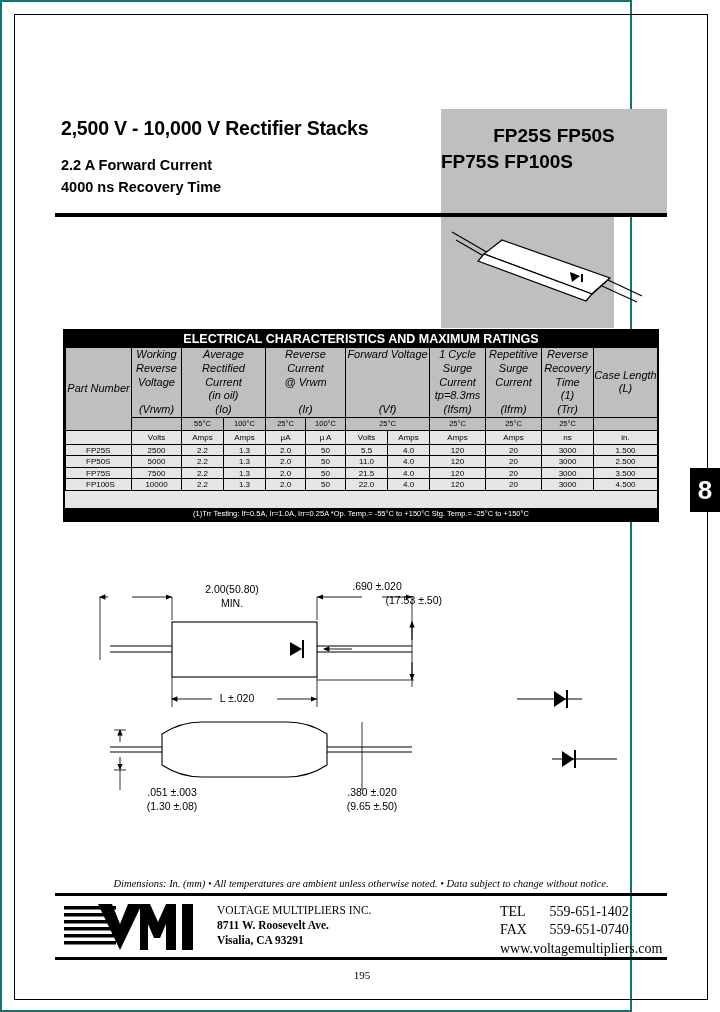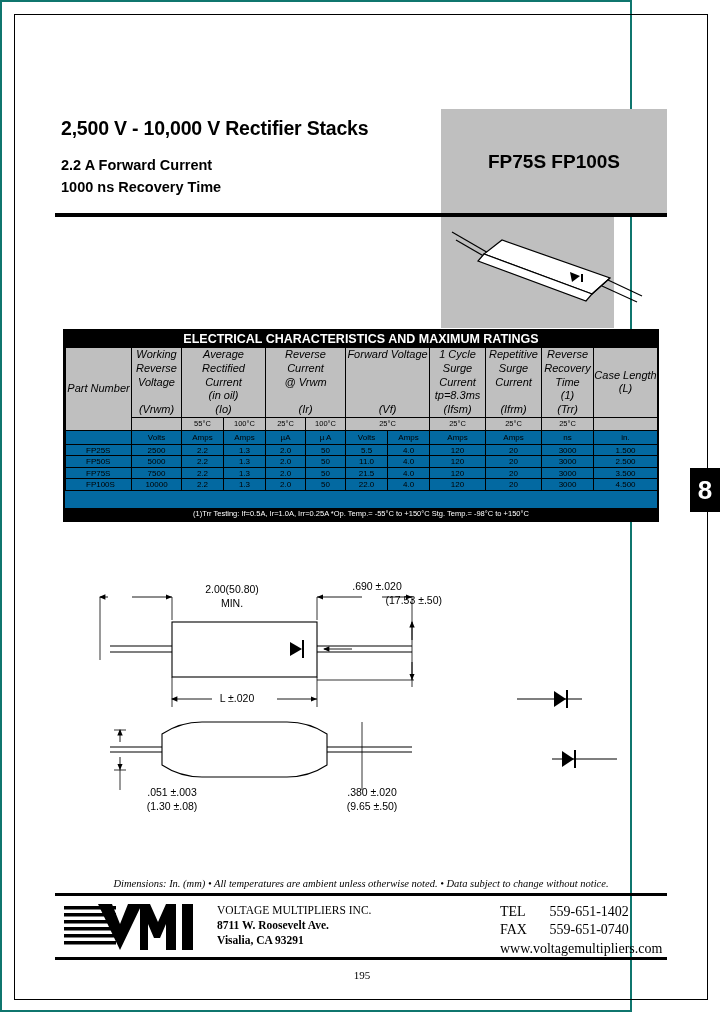--- a/index.html
+++ b/index.html
@@ -48,42 +48,42 @@
   }
   .header-right{
     position:absolute;left:386px;top:0;width:226px;height:105px;
     background:#bfbfbf;
   }
   .pn-line1{
     position:absolute;left:0;top:16px;width:226px;text-align:center;
     font-size:19px;font-weight:bold;
   }
   .pn-line2{
-    position:absolute;left:0;top:42px;width:226px;text-align:center;
+    position:absolute;left:0;top:42px;width:226px;
     font-size:19px;font-weight:bold;
   }
   .header-rule{
     position:absolute;left:53px;top:211px;width:612px;height:4px;background:#000;
   }
 
   
   .gray-block{
     position:absolute;left:439px;top:215px;width:173px;height:111px;
     background:#bfbfbf;
   }
 
   
   .pkg-draw{
     position:absolute;left:430px;top:212px;width:235px;height:115px;
   }
 
   
   .table-wrap{
     position:absolute;left:61px;top:327px;width:596px;height:193px;
-    border:2px solid #000;box-sizing:border-box;background:#0369a1;
+    border:2px solid #000;box-sizing:border-box;background:#e5e5e5;
   }
   .tbl-title{
     position:absolute;left:0;top:0;width:592px;height:16px;
     background:#000;color:#fff;text-align:center;
     font-size:12.5px;font-weight:bold;line-height:16px;
   }
   table.spec{
     position:absolute;left:0;top:16px;
     border-collapse:collapse;
     width:592px;
@@ -159,23 +159,24 @@
 </head>
 <body>
 
 <div class="page">
   <div class="inner"></div>
 
   <div class="header">
     <div class="header-left">
       <div class="title-main">2,500 V - 10,000 V Rectifier Stacks</div>
       <div class="title-sub1">2.2 A Forward Current</div>
-      <div class="title-sub2">1000 ns Recovery Time</div>
+      <div class="title-sub2">4000 ns Recovery Time</div>
     </div>
     <div class="header-right">
+      <div class="pn-line1">FP25S  FP50S</div>
       <div class="pn-line2">FP75S  FP100S</div>
     </div>
   </div>
   <div class="header-rule"></div>
 
   <div class="gray-block"></div>
 
   <svg class="pkg-draw" viewBox="0 0 235 115" xmlns="http://www.w3.org/2000/svg">
 
     <path d="M20 18 L58 40" stroke="#000" stroke-width="1.2" fill="none"></path>
@@ -319,21 +320,21 @@
         <td>22.0</td>
         <td>4.0</td>
         <td>120</td>
         <td>20</td>
         <td>3000</td>
         <td>4.500</td>
       </tr>
     </tbody>
       </table>
 
-    <div class="footnote">(1)Trr Testing:    If=0.5A, Ir=1.0A, Irr=0.25A    *Op. Temp.= -55°C to +150°C   Stg. Temp.= -98°C to +150°C</div>
+    <div class="footnote">(1)Trr Testing:    If=0.5A, Ir=1.0A, Irr=0.25A    *Op. Temp.= -55°C to +150°C   Stg. Temp.= -25°C to +150°C</div>
   </div>
 
   <div class="tab8">8</div>
 
   <svg class="dims" viewBox="0 0 600 290" xmlns="http://www.w3.org/2000/svg">
     <defs>
       <marker id="ah" markerWidth="8" markerHeight="8" refX="7" refY="3" orient="auto">
         <path d="M0,0 L7,3 L0,6 z" fill="#000"></path>
       </marker>
       <marker id="ahs" markerWidth="8" markerHeight="8" refX="1" refY="3" orient="auto">

